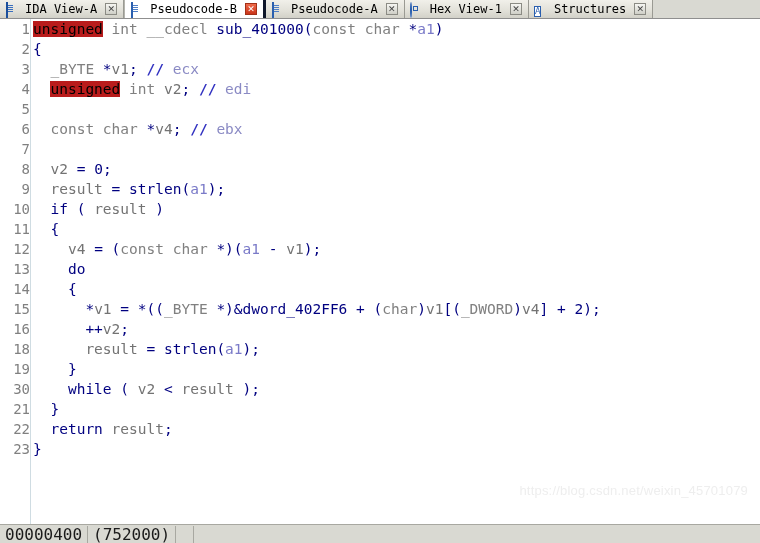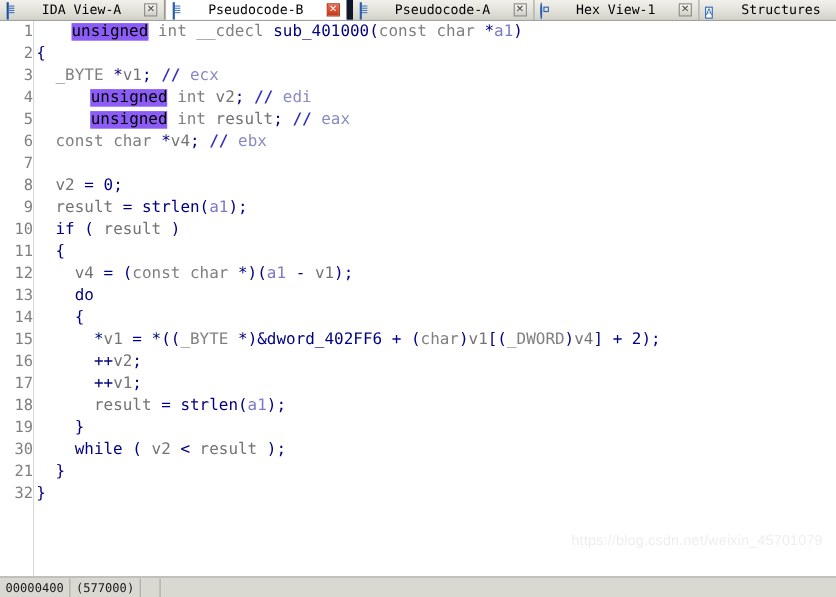--- a/index.html
+++ b/index.html
@@ -29,38 +29,38 @@
     background: #d9d9d2;
     display: flex;
     align-items: stretch;
     border-bottom: 1px solid #8f8f8f;
     box-sizing: border-box;
     overflow: hidden;
   }
   .tab {
     display: flex;
     align-items: center;
-    gap: 21px;
+    gap: 8px;
     padding: 0 6px 0 5px;
     font-family: "DejaVu Sans Mono", "Liberation Mono", monospace;
     font-size: 12px;
     color: #000000;
     background: linear-gradient(to bottom, #f1f0ea 0%, #e3e2da 55%, #d2d1c8 100%);
     border-right: 1px solid #9a9a93;
     box-sizing: border-box;
     white-space: nowrap;
     cursor: default;
     position: relative;
   }
   .tab.active {
     background: #ffffff;
     border-bottom: 1px solid #ffffff;
     margin-bottom: -1px;
     border-left: 1px solid #b5b5ae;
-    border-right: 6px solid #0f172a;
+    border-right: 3px solid #0f172a;
   }
   .tab-icon {
     width: 12px;
     height: 12px;
     flex: 0 0 12px;
     position: relative;
     display: inline-block;
   }
   .ico-doc {
     border: 1px solid #1b4f9c;
@@ -189,23 +189,22 @@
   .punct { color: #000080; }            
   .var   { color: #737373; }            
   .fn    { color: #000080; font-weight: normal; }  
   .arg   { color: #7a7ac8; }            
   .cmt   { color: #8a8ac4; }            
   .cmtslash { color: #3030c0; font-weight: bold; }
   .gray  { color: #808080; }            
   .num   { color: #000080; }
   .dataref { color: #000080; font-weight: normal; }
   .hl {
-    background: #8b5cf6;
+    background: #b91c1c;
     color: #000000;
-    margin-left: 32px;
   }
   .ctrl { color: #000080; font-weight: normal; }
 
   
   .watermark {
     position: absolute;
     right: 12px;
     bottom: 26px;
     font-family: "Liberation Sans", sans-serif;
     font-size: 13px;
@@ -221,21 +220,21 @@
     left: 0;
     bottom: 0;
     width: 760px;
     height: 19px;
     background: #d9d9d2;
     border-top: 1px solid #a8a8a1;
     display: flex;
     align-items: center;
     box-sizing: border-box;
     overflow: hidden;
-    font-size: 11px;
+    font-size: 16px;
     color: #1a1a1a;
   }
   .sb-cell {
     padding: 0 5px;
     height: 17px;
     line-height: 17px;
     border-right: 1px solid #a8a8a1;
     white-space: nowrap;
     box-sizing: border-box;
   }
@@ -280,42 +279,42 @@
 
   </div>
 
   <div class="codearea">
     <div class="gutter-line"></div>
     <div class="code" id="code-root">
         <div class="line"><span class="lnum">1</span><span class="ltext"><span class="hl">unsigned</span> <span class="gray">int</span> <span class="gray">__cdecl</span> <span class="fn">sub_401000</span><span class="punct">(</span><span class="gray">const</span> <span class="gray">char</span> <span class="punct">*</span><span class="arg">a1</span><span class="punct">)</span></span></div>
         <div class="line"><span class="lnum">2</span><span class="ltext"><span class="punct">{</span></span></div>
         <div class="line"><span class="lnum">3</span><span class="ltext">  <span class="gray">_BYTE</span> <span class="punct">*</span><span class="var">v1</span><span class="punct">;</span> <span class="cmtslash">//</span><span class="cmt"> ecx</span></span></div>
         <div class="line"><span class="lnum">4</span><span class="ltext">  <span class="hl">unsigned</span> <span class="gray">int</span> <span class="var">v2</span><span class="punct">;</span> <span class="cmtslash">//</span><span class="cmt"> edi</span></span></div>
-        <div class="line"><span class="lnum">5</span><span class="ltext">  <span class="hl">unsigned</span> <span class="gray">int</span> <span class="var">result</span><span class="punct">;</span> <span class="cmtslash">//</span><span class="cmt"> eax</span></span></div>
+        <div class="line"><span class="lnum">5</span></div>
         <div class="line"><span class="lnum">6</span><span class="ltext">  <span class="gray">const</span> <span class="gray">char</span> <span class="punct">*</span><span class="var">v4</span><span class="punct">;</span> <span class="cmtslash">//</span><span class="cmt"> ebx</span></span></div>
         <div class="line"><span class="lnum">7</span><span class="ltext"></span></div>
         <div class="line"><span class="lnum">8</span><span class="ltext">  <span class="var">v2</span> <span class="punct">=</span> <span class="num">0</span><span class="punct">;</span></span></div>
         <div class="line"><span class="lnum">9</span><span class="ltext">  <span class="var">result</span> <span class="punct">=</span> <span class="fn">strlen</span><span class="punct">(</span><span class="arg">a1</span><span class="punct">);</span></span></div>
         <div class="line"><span class="lnum">10</span><span class="ltext">  <span class="ctrl">if</span> <span class="punct">(</span> <span class="var">result</span> <span class="punct">)</span></span></div>
         <div class="line"><span class="lnum">11</span><span class="ltext">  <span class="punct">{</span></span></div>
         <div class="line"><span class="lnum">12</span><span class="ltext">    <span class="var">v4</span> <span class="punct">=</span> <span class="punct">(</span><span class="gray">const</span> <span class="gray">char</span> <span class="punct">*)(</span><span class="arg">a1</span> <span class="punct">-</span> <span class="var">v1</span><span class="punct">);</span></span></div>
         <div class="line"><span class="lnum">13</span><span class="ltext">    <span class="ctrl">do</span></span></div>
         <div class="line"><span class="lnum">14</span><span class="ltext">    <span class="punct">{</span></span></div>
         <div class="line"><span class="lnum">15</span><span class="ltext">      <span class="punct">*</span><span class="var">v1</span> <span class="punct">=</span> <span class="punct">*((</span><span class="gray">_BYTE</span> <span class="punct">*)&amp;</span><span class="dataref">dword_402FF6</span> <span class="punct">+</span> <span class="punct">(</span><span class="gray">char</span><span class="punct">)</span><span class="var">v1</span><span class="punct">[(</span><span class="gray">_DWORD</span><span class="punct">)</span><span class="var">v4</span><span class="punct">]</span> <span class="punct">+</span> <span class="num">2</span><span class="punct">);</span></span></div>
         <div class="line"><span class="lnum">16</span><span class="ltext">      <span class="punct">++</span><span class="var">v2</span><span class="punct">;</span></span></div>
-        <div class="line"><span class="lnum">17</span><span class="ltext">      <span class="punct">++</span><span class="var">v1</span><span class="punct">;</span></span></div>
         <div class="line"><span class="lnum">18</span><span class="ltext">      <span class="var">result</span> <span class="punct">=</span> <span class="fn">strlen</span><span class="punct">(</span><span class="arg">a1</span><span class="punct">);</span></span></div>
         <div class="line"><span class="lnum">19</span><span class="ltext">    <span class="punct">}</span></span></div>
         <div class="line"><span class="lnum">30</span><span class="ltext">    <span class="ctrl">while</span> <span class="punct">(</span> <span class="var">v2</span> <span class="punct">&lt;</span> <span class="var">result</span> <span class="punct">);</span></span></div>
         <div class="line"><span class="lnum">21</span><span class="ltext">  <span class="punct">}</span></span></div>
-        <div class="line"><span class="lnum">32</span><span class="ltext"><span class="punct">}</span></span></div>
+        <div class="line"><span class="lnum">22</span><span class="ltext">  <span class="ctrl">return</span> <span class="var">result</span><span class="punct">;</span></span></div>
+        <div class="line"><span class="lnum">23</span><span class="ltext"><span class="punct">}</span></span></div>
       </div>
 
     <div class="watermark">https://blog.csdn.net/weixin_45701079</div>
   </div>
 
   <div class="statusbar">
     <div class="sb-cell">00000400</div>
-    <div class="sb-cell">(577000)</div>
+    <div class="sb-cell">(752000)</div>
     <div class="sb-cell empty"></div>
   </div>
 
 </div>
 
 </body></html>

